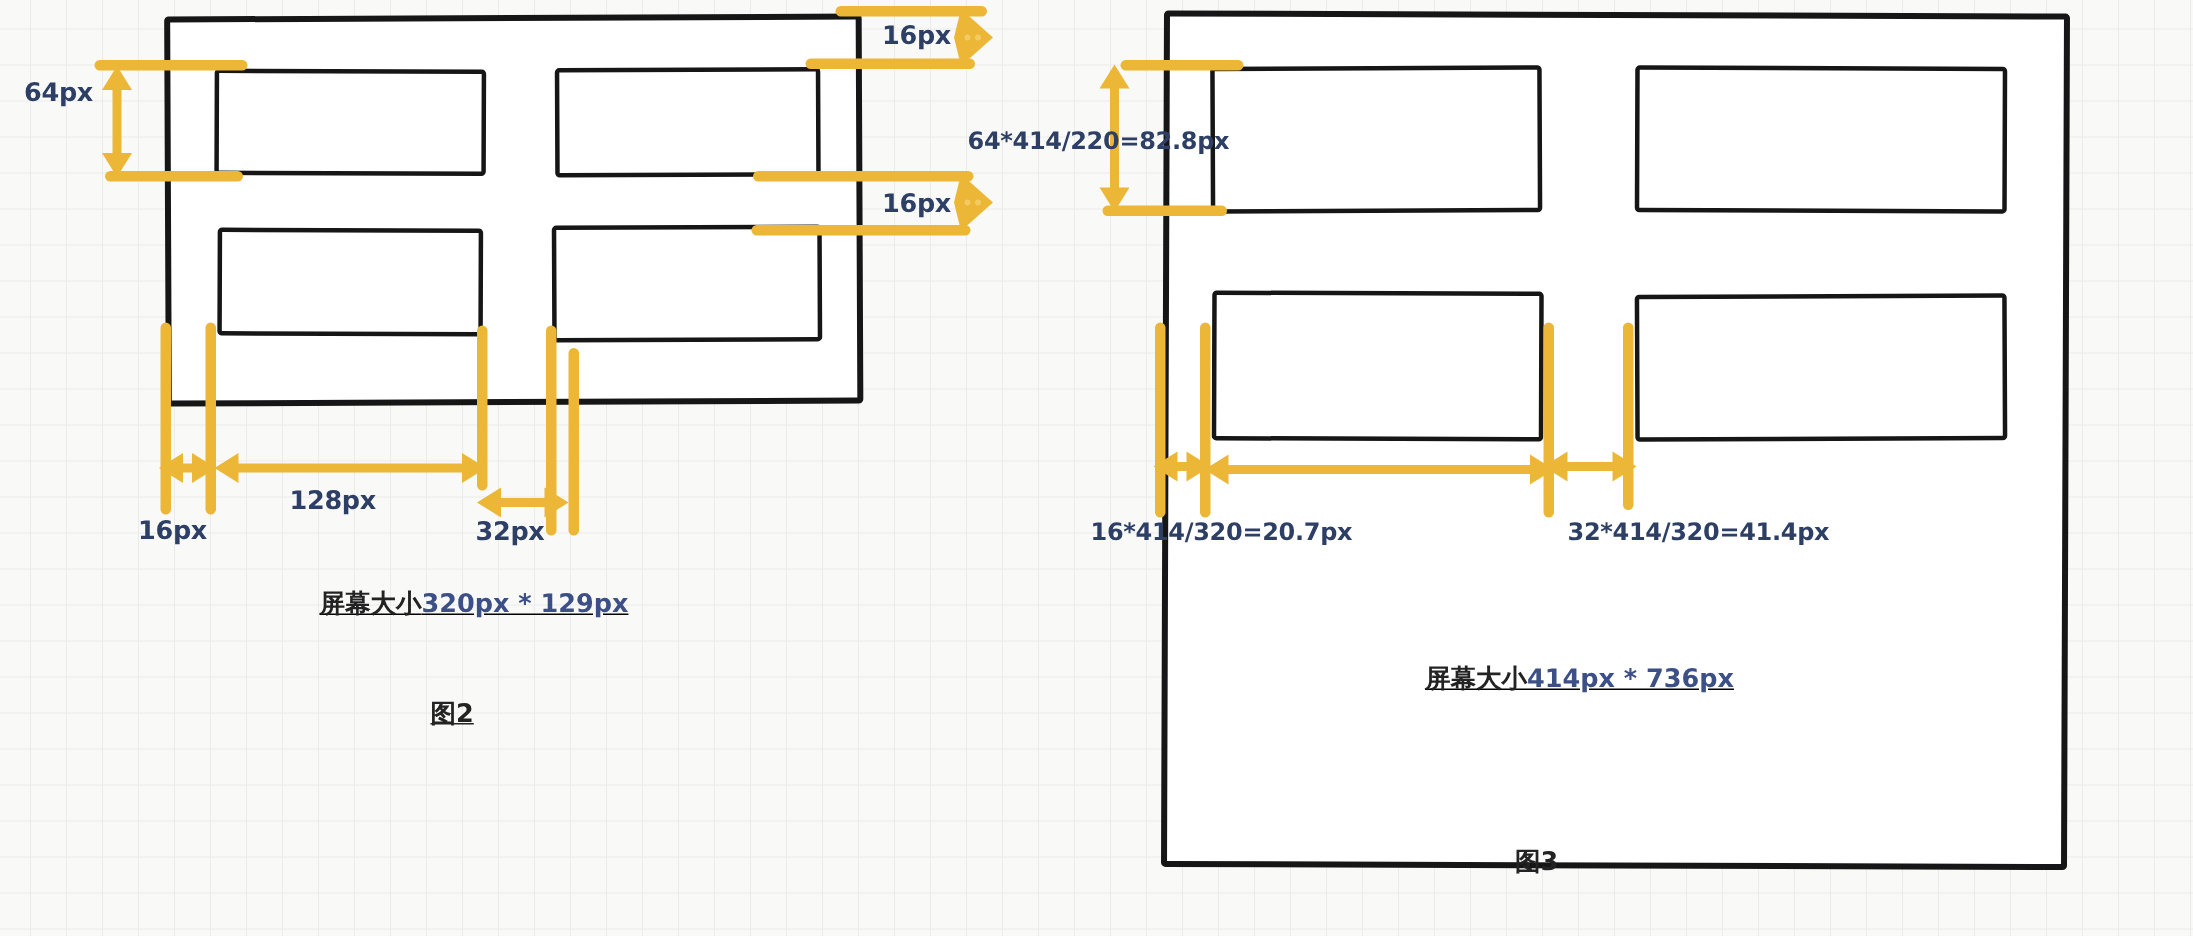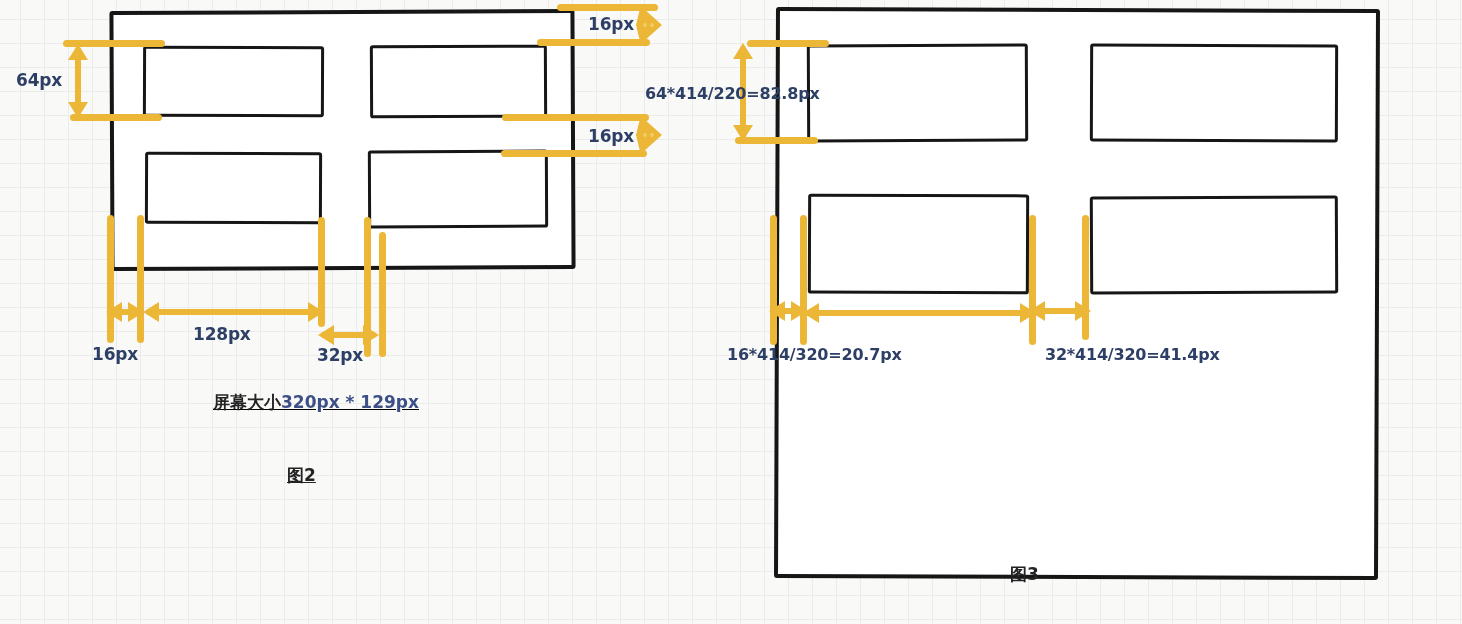--- a/index.html
+++ b/index.html
@@ -79,21 +79,21 @@
     <div class="lbl" style="left:588px;top:14px;">16px</div>
 
     <div class="hl-h" style="left:502px;top:114px;width:147px;"></div>
     <div class="hl-h" style="left:501px;top:150px;width:146px;"></div>
     <div class="kite" style="left:636px;top:116px;"></div>
     <div class="lbl" style="left:588px;top:126px;">16px</div>
 
     <div class="hl-h" style="left:63px;top:40px;width:102px;"></div>
     <div class="hl-h" style="left:70px;top:114px;width:92px;"></div>
     <div class="arrow-v" style="left:75px;top:47px;height:68px;"></div>
-    <div class="lbl" style="left:16px;top:70px;">64px</div>
+    <div class="lbl" style="left:16px;top:52px;">64px</div>
 
     <div class="hl-v" style="left:107px;top:215px;height:128px;"></div>
     <div class="hl-v" style="left:137px;top:215px;height:128px;"></div>
     <div class="hl-v" style="left:318px;top:217px;height:110px;"></div>
     <div class="hl-v" style="left:364px;top:217px;height:140px;"></div>
     <div class="hl-v" style="left:379px;top:232px;height:125px;"></div>
 
     <div class="arrow-h" style="left:109px;top:309px;width:32px;"></div>
     <div class="arrow-h" style="left:146px;top:309px;width:175px;"></div>
     <div class="arrow-h" style="left:321px;top:332px;width:55px;"></div>
@@ -126,16 +126,19 @@
     <div class="hl-v" style="left:1029px;top:215px;height:130px;"></div>
     <div class="hl-v" style="left:1082px;top:215px;height:125px;"></div>
 
     <div class="arrow-h" style="left:772px;top:308px;width:32px;"></div>
     <div class="arrow-h" style="left:806px;top:310px;width:227px;"></div>
     <div class="arrow-h" style="left:1032px;top:308px;width:56px;"></div>
 
     <div class="formula" style="left:695px;top:345px;padding-left:32px;">16*414/320=20.7px</div>
     <div class="formula" style="left:1045px;top:345px;">32*414/320=41.4px</div>
 
+    <div class="caption" style="left:950px;top:441px;">
+      <span class="cn">屏幕大小</span><span class="num">414px * 736px</span>
+    </div>
     <div class="figname" style="left:1010px;top:563px;">图3</div>
   </div>
 
 </div>
 
 </body></html>

